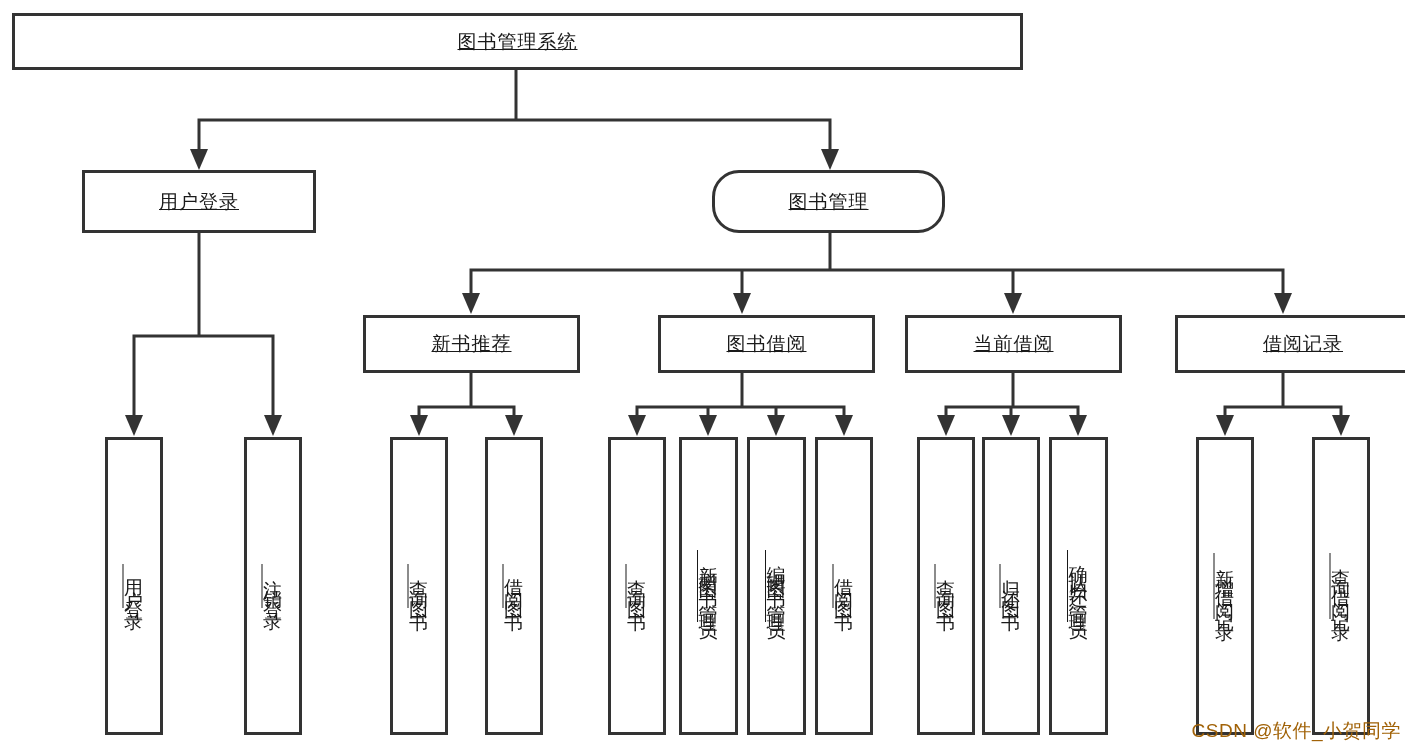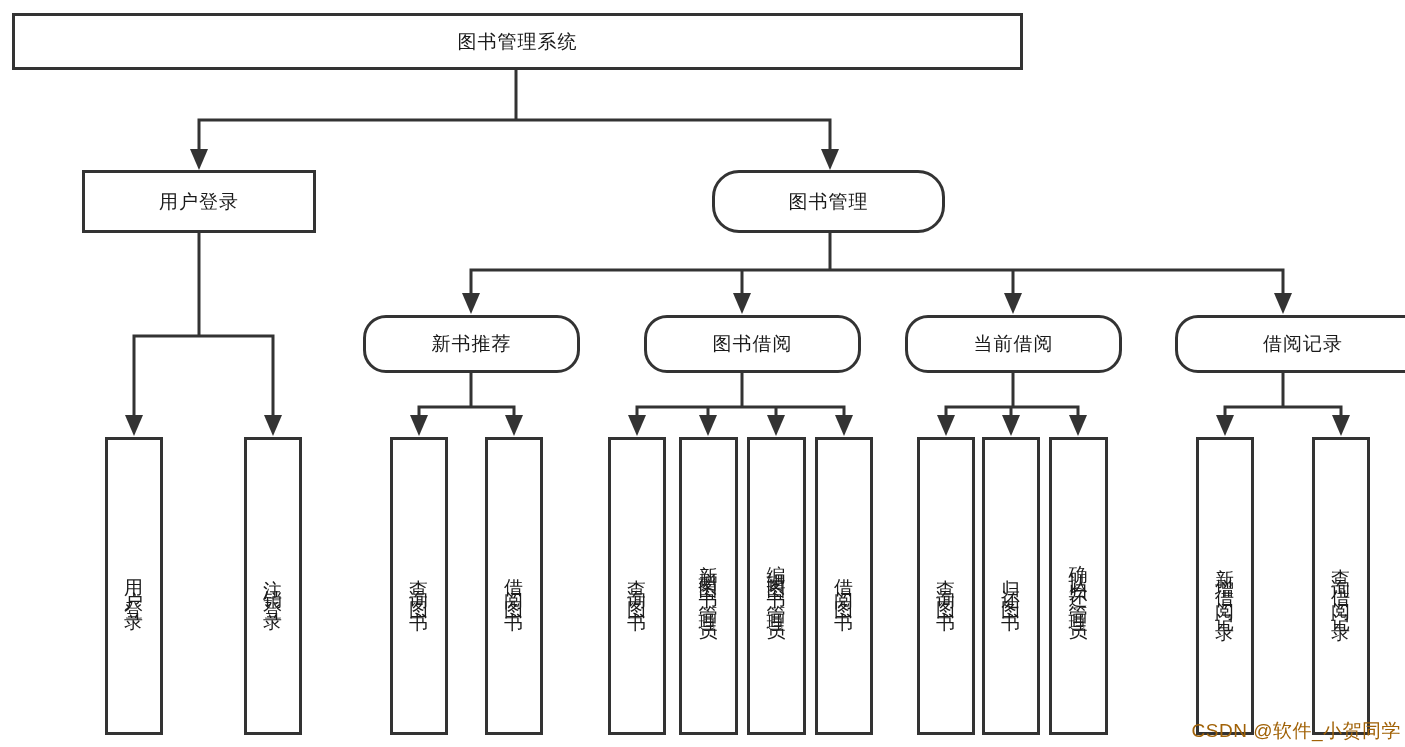--- a/index.html
+++ b/index.html
@@ -12,33 +12,34 @@
     overflow:hidden;
   }
   .connectors{position:absolute;left:0;top:0;z-index:0;}
   .node{
     position:absolute;
     box-sizing:border-box;
     background:#ffffff;
     border:3px solid #333333;
     display:flex;align-items:center;justify-content:center;
     z-index:1;
+    text-decoration:underline;
   }
   .htext{
     font-size:19px;
     letter-spacing:1px;
     white-space:nowrap;
   }
   .lvl1{left:12px;top:13px;width:1011px;height:57px;}
   .lvl2{top:170px;height:63px;}
   .lvl2a{left:82px;width:234px;}
   .lvl2b{left:712px;width:233px;border-radius:27px;}
-  .lvl3{top:315px;height:58px;width:217px;border-radius:23px;}
+  .lvl3{top:315px;height:58px;width:217px;}
   .l3a{left:363px;}
-  .l3b{left:644px;}
+  .l3b{left:658px;}
   .l3c{left:905px;}
   .l3d{left:1175px;width:256px;}
   .vbox{top:437px;height:298px;width:58px;border-width:3px;}
   .vbox.w59{width:59px;}
   .vtext{
     writing-mode:vertical-rl;
     text-orientation:mixed;
     font-size:19px;
     line-height:1;
     letter-spacing:11px;

